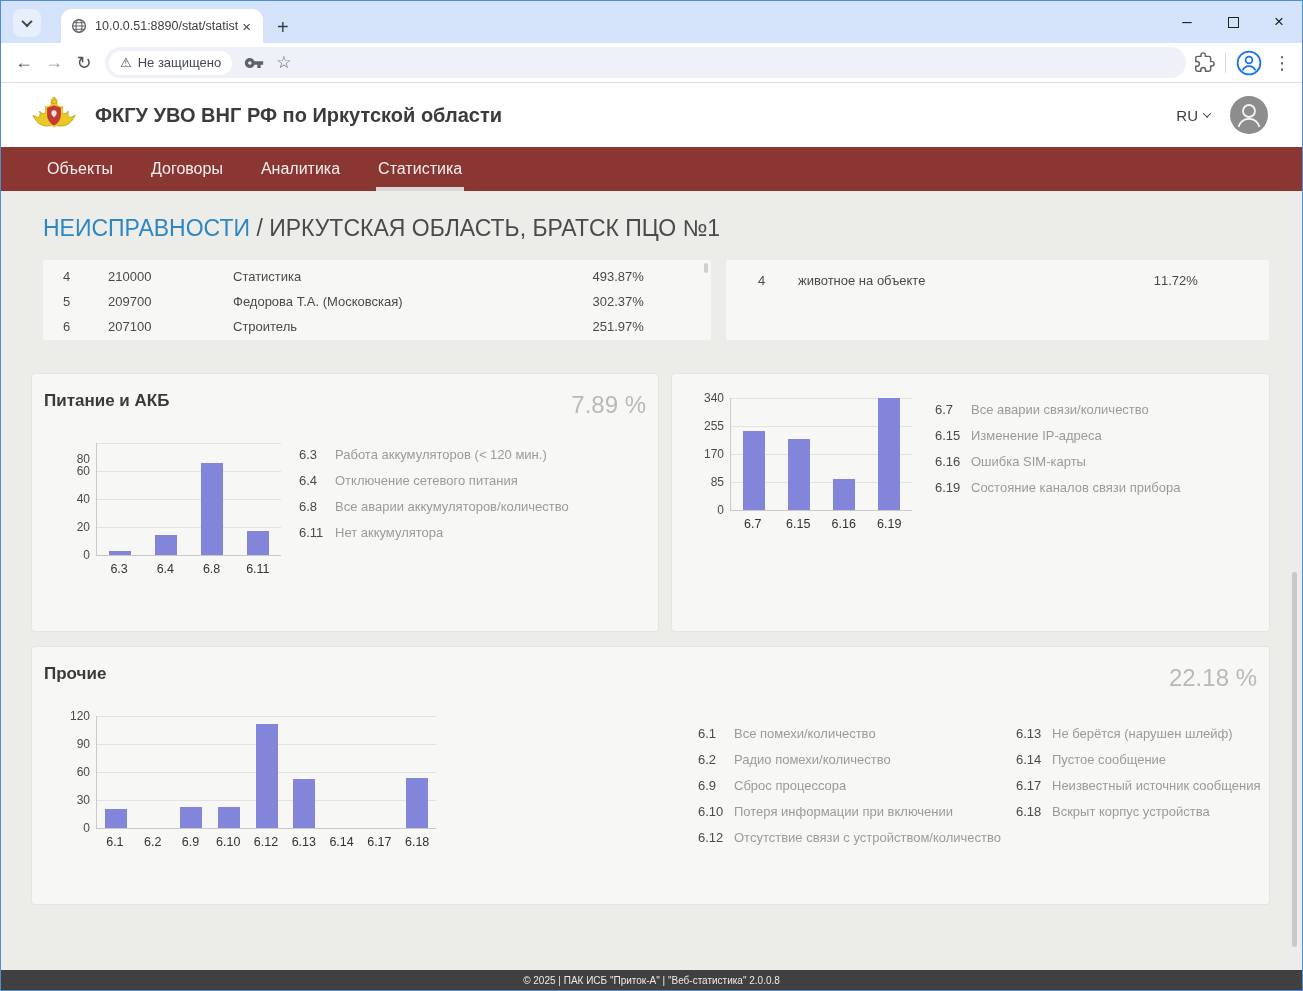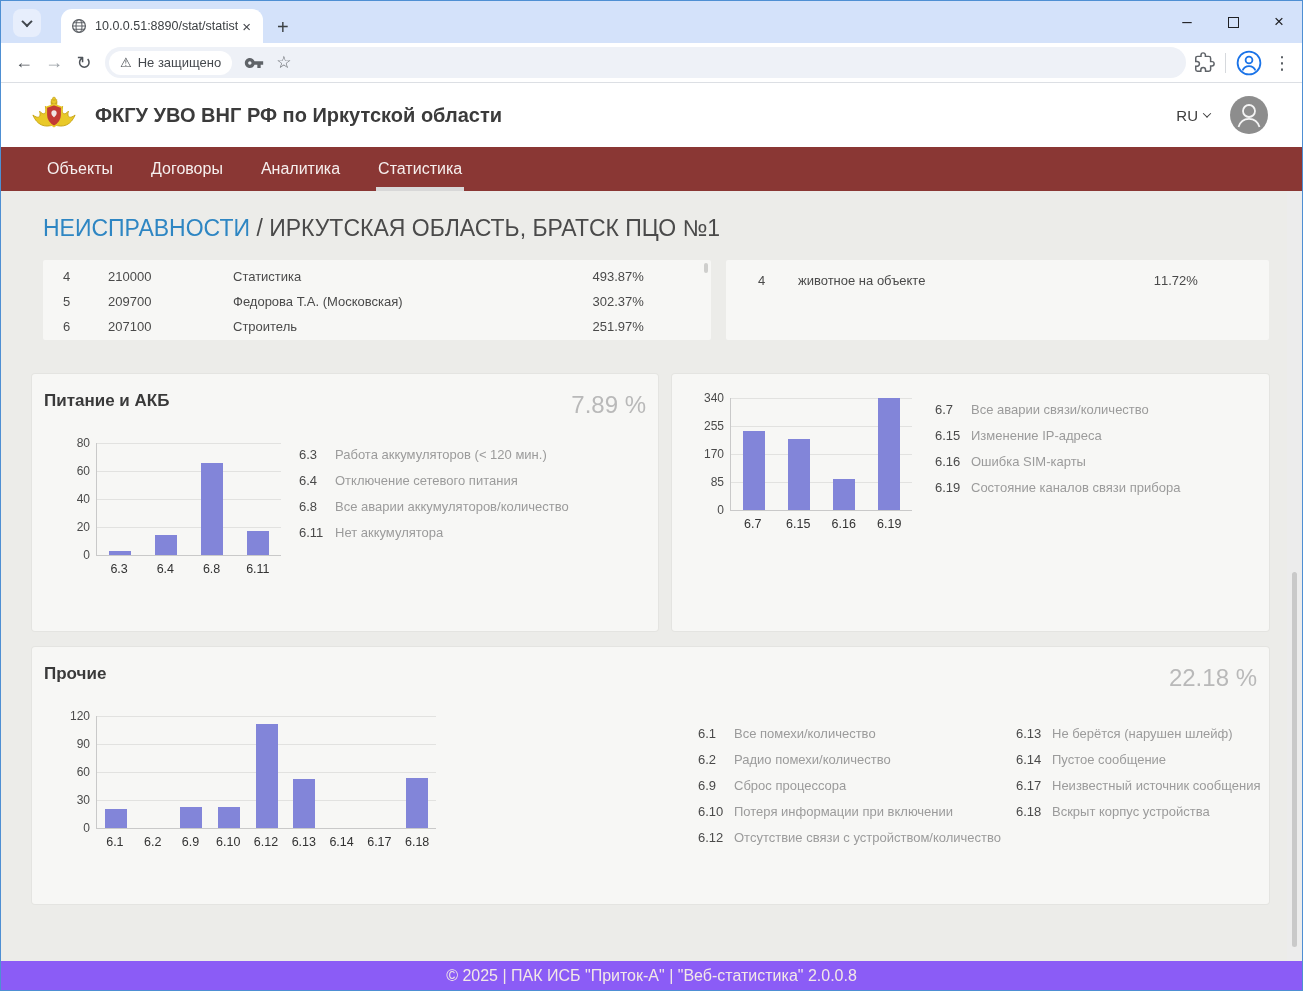--- a/index.html
+++ b/index.html
@@ -99,21 +99,21 @@
   .lgcol-1 { width:248px; }
   .lg-row { display:flex; height:26px; align-items:center; font-size:13px; }
   .lg-code { width:36px; color:#4a4a4a; flex:0 0 auto; }
   .lg-label { color:#9b9b9b; white-space:nowrap; }
 
   
   .pg-scroll { position:absolute; top:0; right:0; width:15px; height:100%; background:#ececec; }
   .pg-thumb { position:absolute; top:381px; left:5px; width:5px; height:375px; border-radius:3px; background:#c9c9c9; cursor:pointer; }
 
   
-  .footer { height:29px; background:#8b5cf6; color:#f2e8e7; font-size:16px; display:flex; align-items:center; justify-content:center; flex:0 0 auto; }
+  .footer { height:20px; background:#404040; color:#f2e8e7; font-size:10px; display:flex; align-items:center; justify-content:center; flex:0 0 auto; }
 
   svg { display:block; }
 </style>
 </head>
 <body>
 
 <div class="window">
 
   <div class="titlebar">
     <div class="tab-search">
@@ -260,21 +260,21 @@
           <div class="chart-wrap">
             <div class="plot plot-a">
                 <div class="ytick" style="top: 112px;">0</div>
                 <div class="gridline" style="top: 83.5px;"></div>
                 <div class="ytick" style="top: 84px;">20</div>
                 <div class="gridline" style="top: 55.5px;"></div>
                 <div class="ytick" style="top: 56px;">40</div>
                 <div class="gridline" style="top: 27.5px;"></div>
                 <div class="ytick" style="top: 28px;">60</div>
                 <div class="gridline" style="top: -0.5px;"></div>
-                <div class="ytick" style="top: 0px;">80</div>
+                <div class="ytick" style="top: 16px;">80</div>
                 <div class="bars">
                   <div class="bar-slot">
                     <div class="bar" style="height: 4px; background: rgb(130, 133, 217);"></div>
                   </div>
                   <div class="bar-slot">
                     <div class="bar" style="height: 20px; background: rgb(130, 133, 217);"></div>
                   </div>
                   <div class="bar-slot">
                     <div class="bar" style="height: 92px; background: rgb(130, 133, 217);"></div>
                   </div>

